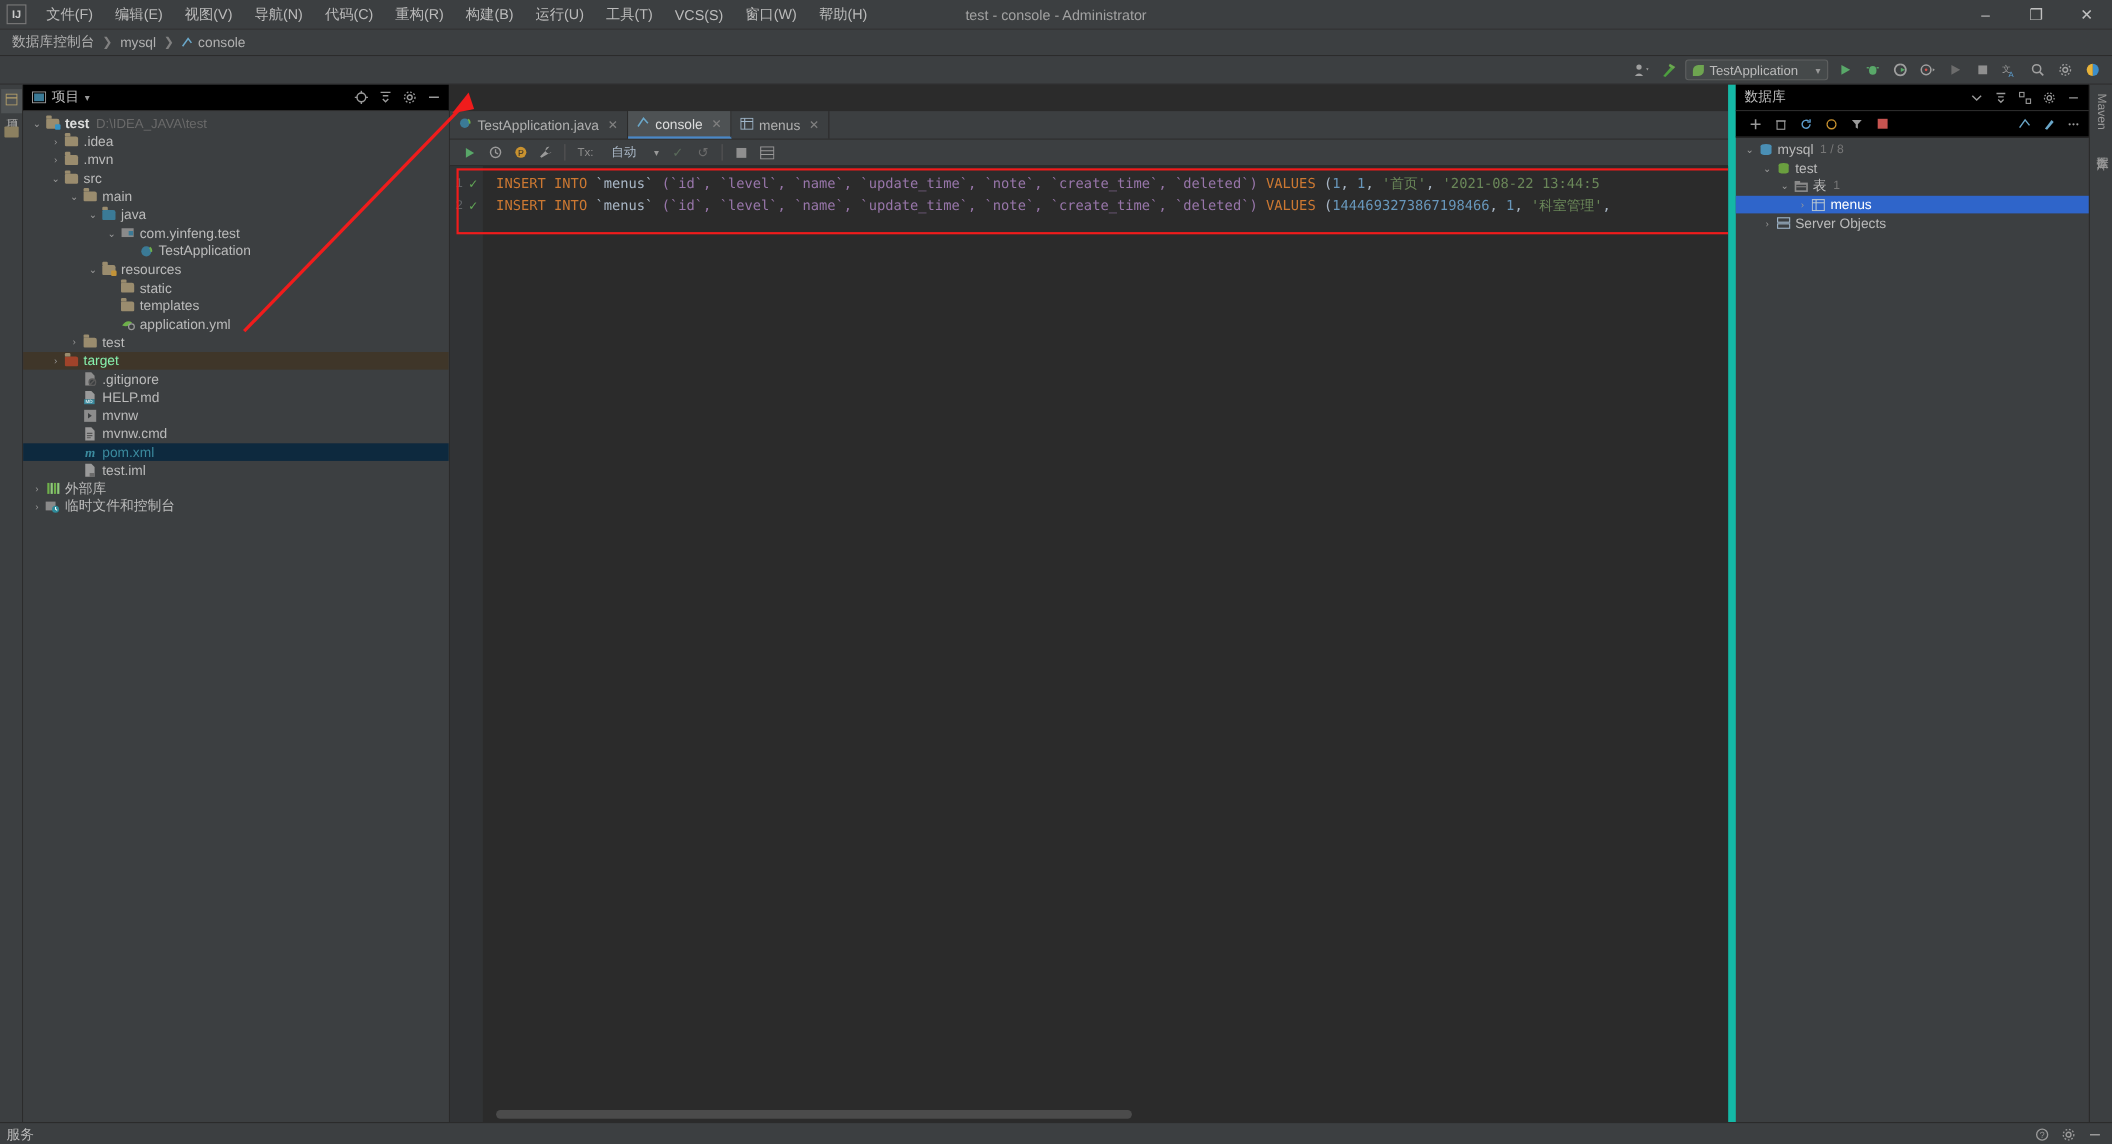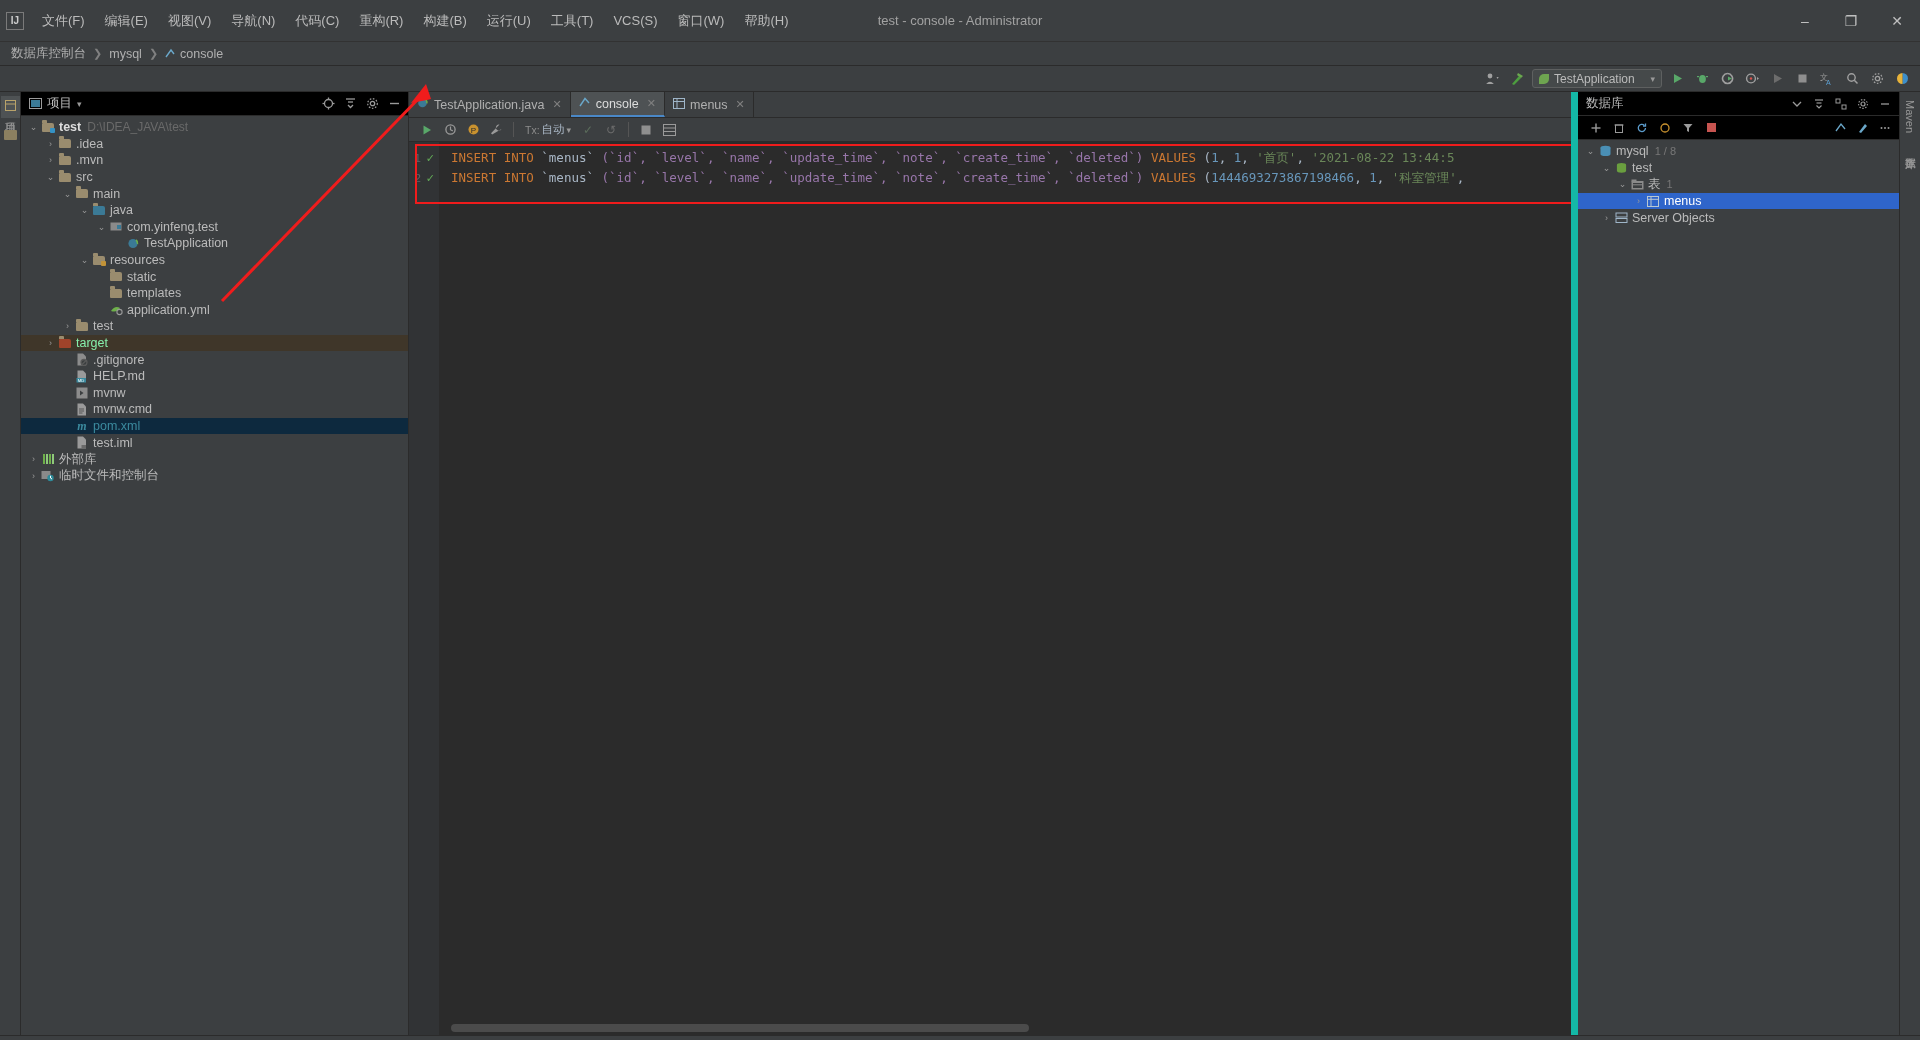--- a/index.html
+++ b/index.html
@@ -6,21 +6,21 @@
   html,body { width:1920px; height:1040px; overflow:hidden; background:#3c3f41; }
   body {
     font-family: "Liberation Sans", sans-serif;
     font-size: 12.5px;
     color:#a9b7c6;
     -webkit-font-smoothing: antialiased;
   }
 
   
   #menubar {
-    height:42px; background:#3c3f41; display:flex; align-items:center;
+    height:27px; background:#3c3f41; display:flex; align-items:center;
     border-bottom:1px solid #323232; position:relative;
   }
   #ij-logo {
     width:18px;height:18px;margin-left:6px;margin-right:8px;
     border:1px solid #7a7a7a; color:#ccc; font-size:10px;
     display:flex;align-items:center;justify-content:center;font-weight:bold;
   }
   .menu-item { padding:4px 10px; color:#bbbbbb; font-size:13px; cursor:default; white-space:nowrap;}
   #win-title {
     position:absolute; left:50%; transform:translateX(-50%);
@@ -84,28 +84,28 @@
   .tpath{color:#6a6a6a;margin-left:6px;font-size:12px;}
   .folder{width:12px;height:9px;background:#9a8c6e;border-radius:1px 2px 1px 1px;position:relative;}
   .folder:before{content:'';position:absolute;top:-3px;left:0;width:5px;height:3px;background:#9a8c6e;border-radius:1px 1px 0 0;}
   .folder.src:after{content:'';position:absolute;right:-1px;bottom:-1px;width:5px;height:5px;background:#3592c4;border-radius:1px;}
   .folder.blue{background:#3b7a96;}
   .folder.red{background:#a0432a;}
   .folder.res:after{content:'';position:absolute;right:-1px;bottom:-1px;width:5px;height:5px;background:#c29338;border-radius:1px;}
 
   
   #editor-area{flex:1;display:flex;flex-direction:column;background:#2b2b2b;min-width:0;}
-  #tabs{height:26px;background:#3c3f41;display:flex;align-items:stretch;border-bottom:1px solid #2b2b2b;}
+  #tabs{height:26px;background:#3c3f41;display:flex;align-items:stretch;border-bottom:1px solid #2b2b2b;margin-top:24px;}
   .tab{display:flex;align-items:center;gap:5px;padding:0 8px;font-size:12.5px;color:#b0b0b0;border-right:1px solid #2b2b2b;}
   .tab.active{background:#4e5254;color:#ddd;border-bottom:2px solid #4a88c7;}
   .tab .x{color:#808080;font-size:11px;margin-left:3px;}
   #sqltoolbar{height:24px;background:#3c3f41;display:flex;align-items:center;padding-left:8px;gap:3px;border-bottom:1px solid #2b2b2b;}
   .sb{width:20px;height:20px;display:flex;align-items:center;justify-content:center;color:#9a9a9a;font-size:12px;}
   .vsep{width:1px;height:15px;background:#555;margin:0 4px;}
-  .txsel{display:flex;align-items:center;gap:2px;color:#a9b7c6;font-size:11.5px;padding:0 4px;}
+  .txsel{display:flex;align-items:center;gap:16px;color:#a9b7c6;font-size:11.5px;padding:0 4px;}
 
   #code-wrap{flex:1;display:flex;position:relative;overflow:hidden;background:#2b2b2b;}
   #gutter{width:30px;background:#313335;padding-top:6px;flex:0 0 30px;}
   .gline{height:20px;display:flex;align-items:center;justify-content:flex-end;gap:5px;padding-right:4px;color:#606366;font-size:11.5px;}
   .chk{color:#62a856;font-size:11px;}
   #code{flex:1;padding-top:6px;overflow:hidden;position:relative;}
   .cline{height:20px;line-height:20px;font-family:"DejaVu Sans Mono","Liberation Mono",monospace;font-size:12.5px;white-space:pre;padding-left:12px;}
   .kw{color:#cc7832;}
   .tick{color:#9876aa;margin-top:46px;}
   .num{color:#6897bb;}

